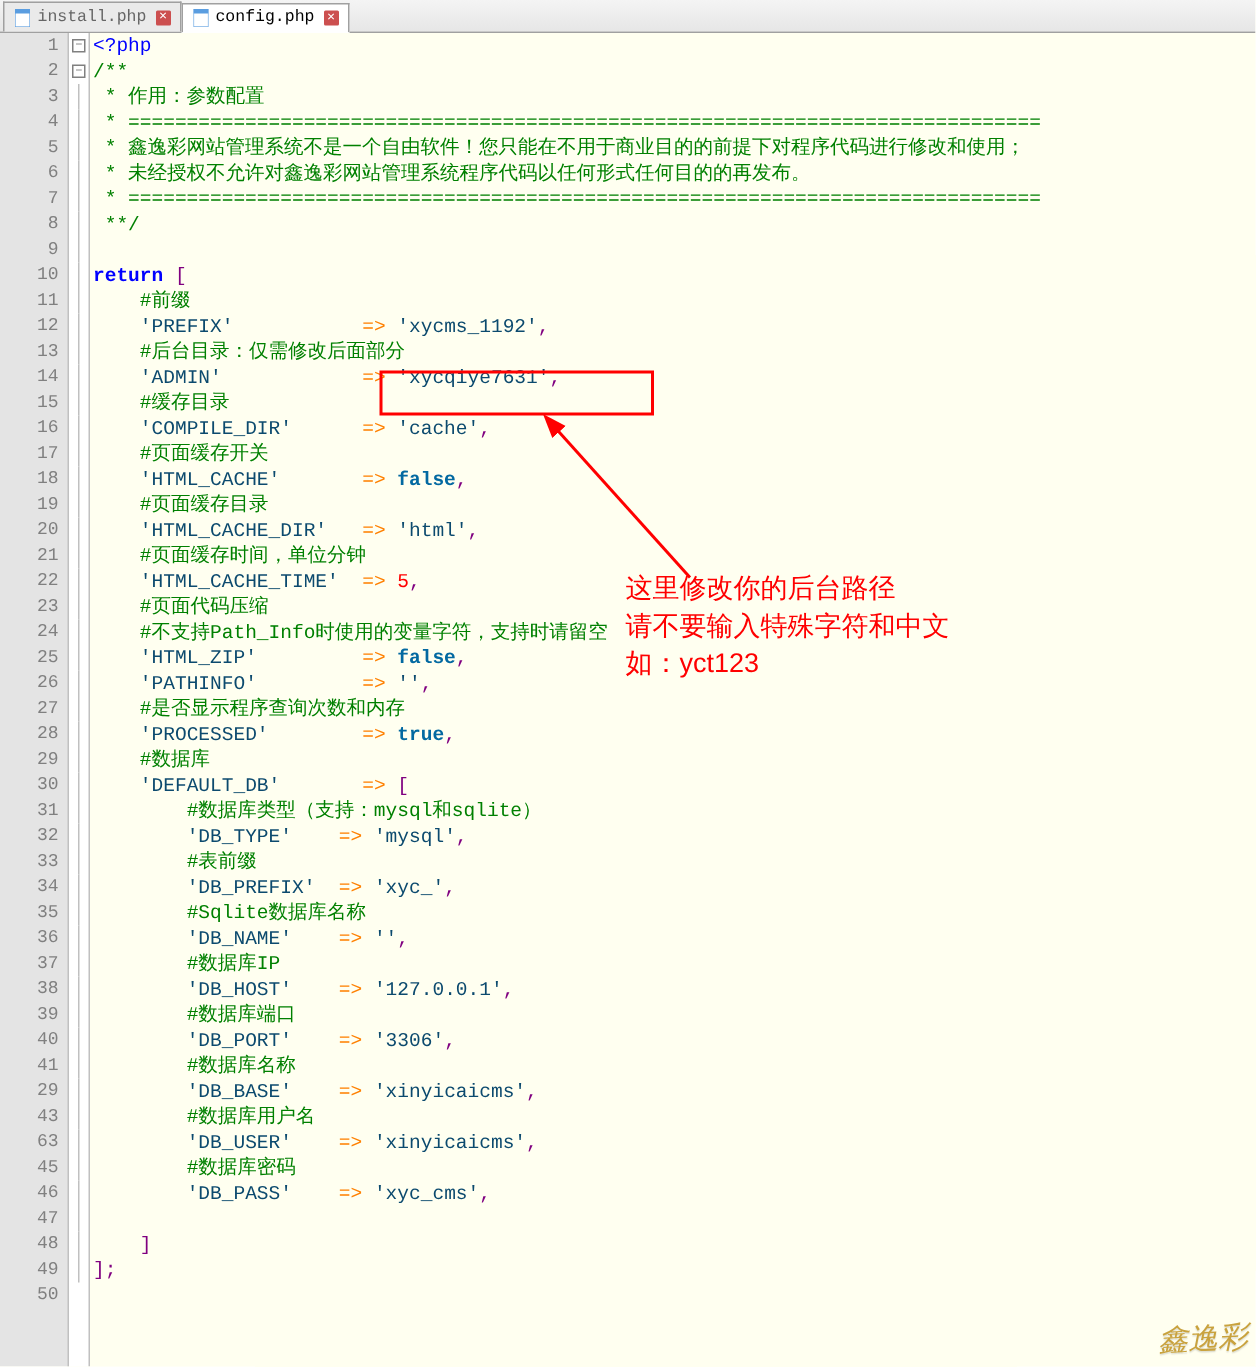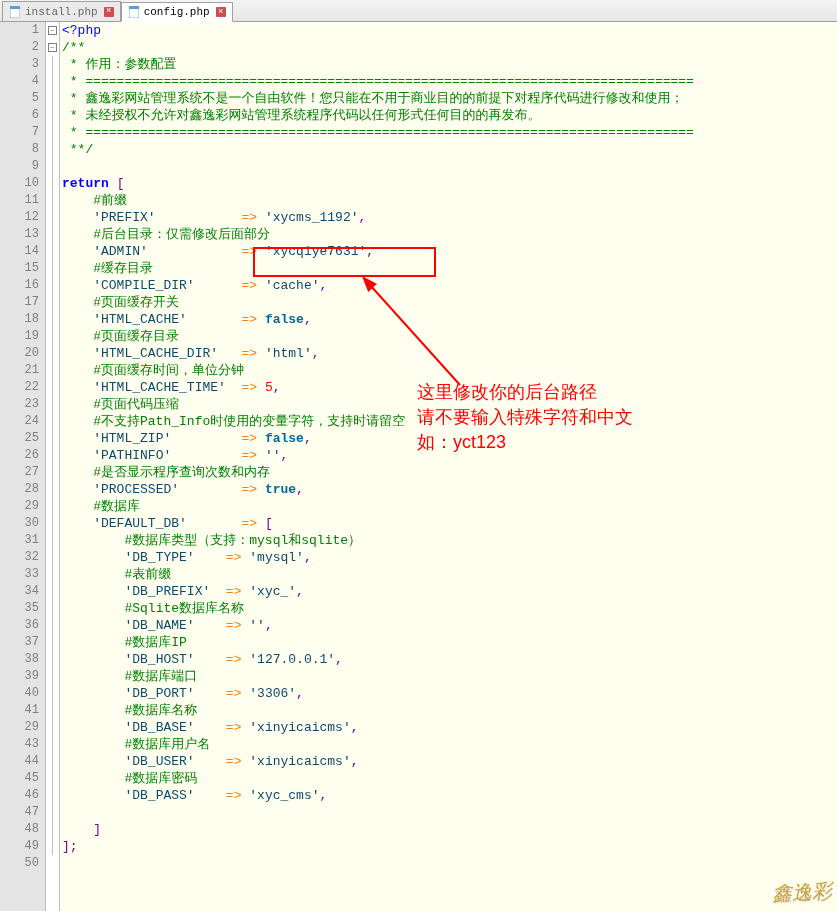--- a/index.html
+++ b/index.html
@@ -95,21 +95,21 @@
       <div>34</div>
       <div>35</div>
       <div>36</div>
       <div>37</div>
       <div>38</div>
       <div>39</div>
       <div>40</div>
       <div>41</div>
       <div>29</div>
       <div>43</div>
-      <div>44</div>
+      <div>63</div>
       <div>45</div>
       <div>46</div>
       <div>47</div>
       <div>48</div>
       <div>49</div>
       <div>50</div>
     </div>
   <div class="fold" id="fold">
       <div>
         <div class="box">−</div>

